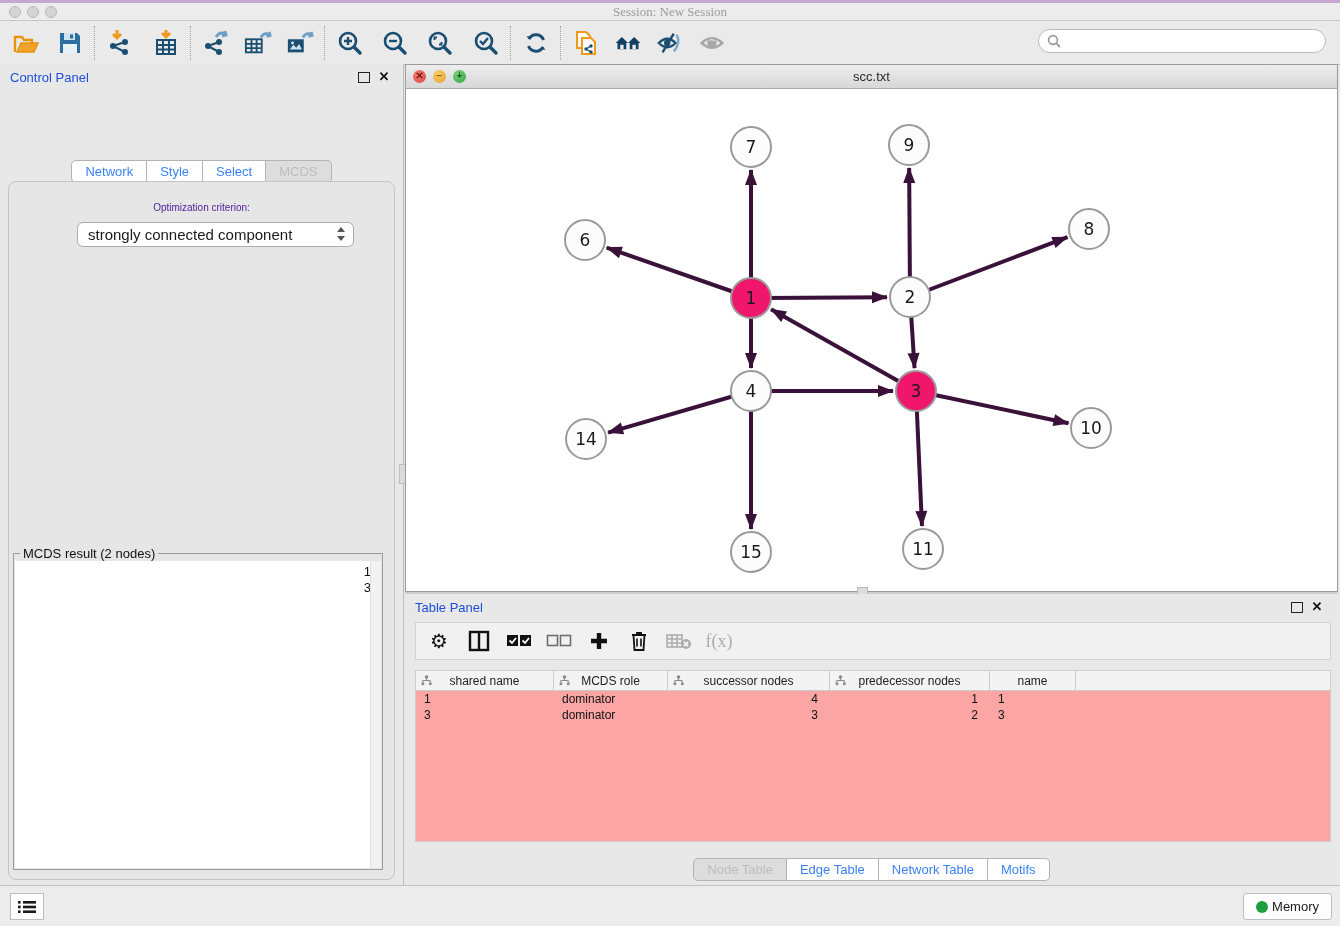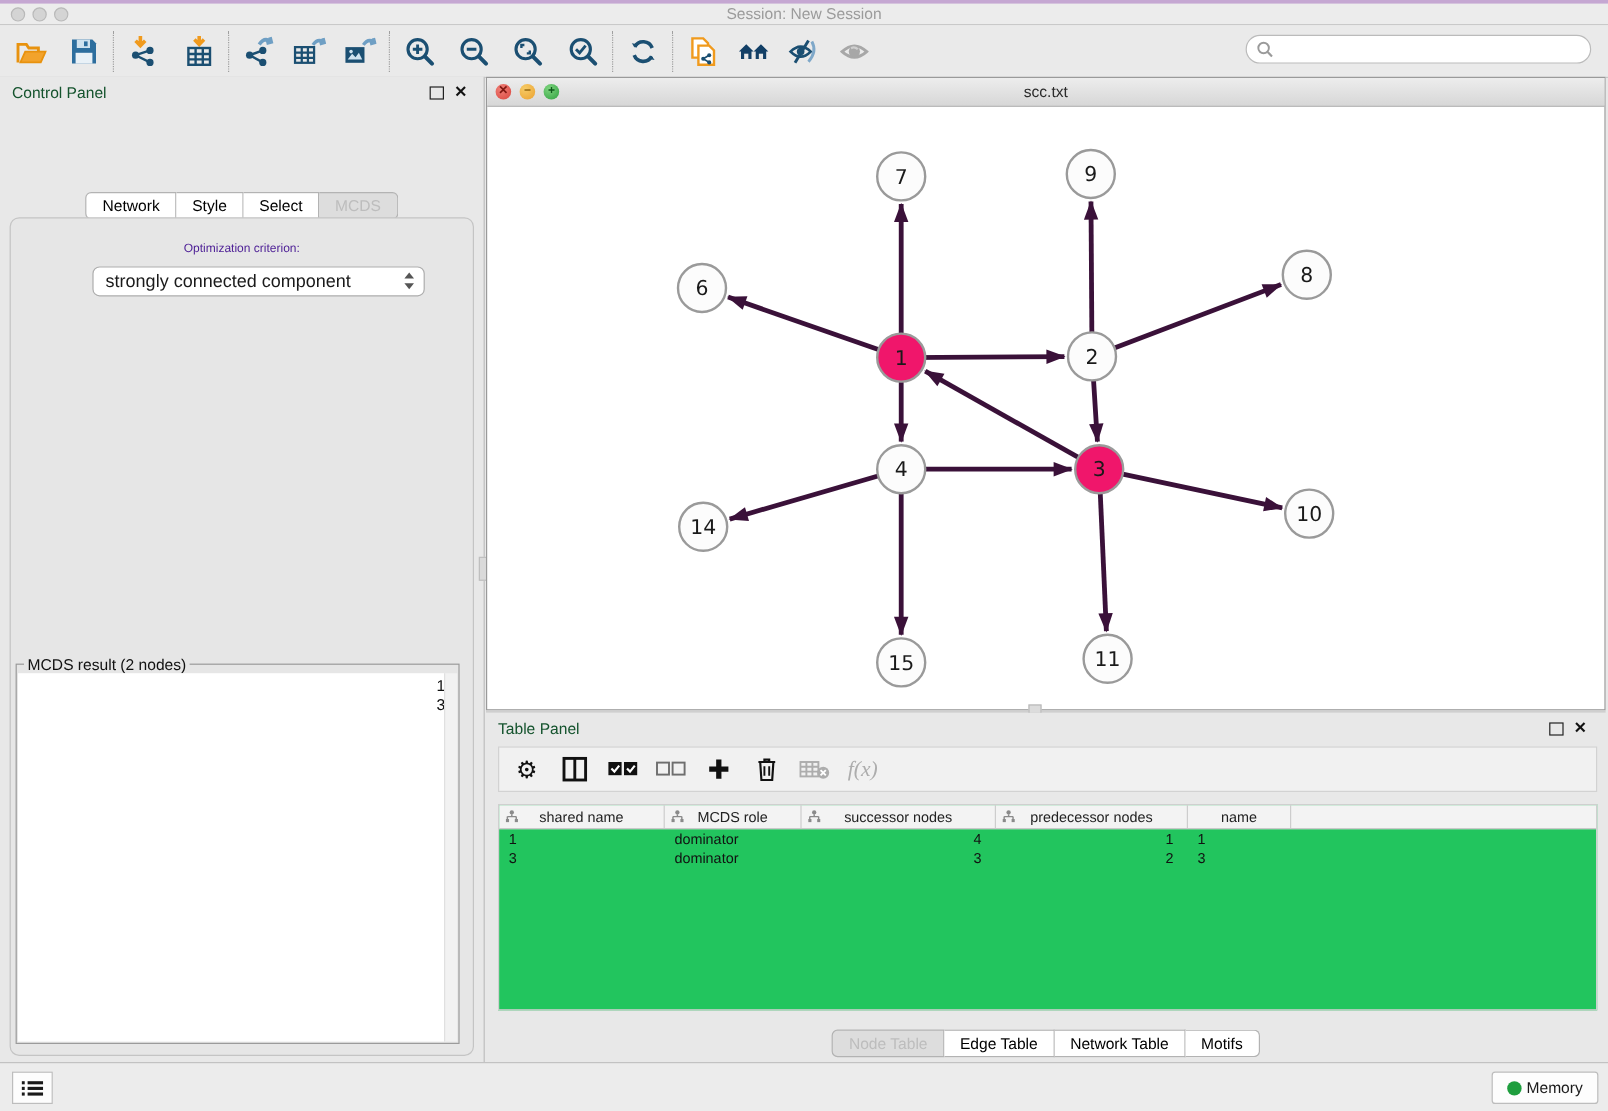--- a/index.html
+++ b/index.html
@@ -1,42 +1,42 @@
 <!DOCTYPE html>
 <html><head>
 <meta charset="utf-8">
 <style>
   html,body{margin:0;padding:0;background:#555;}
   .app{position:relative;width:1340px;height:926px;background:#E8E8E8;
        font-family:"Liberation Sans",sans-serif;overflow:hidden;color:#1a1a1a;}
   
   .titlebar{position:absolute;left:0;top:0;width:100%;height:20px;background:#ECECEC;
-            border-bottom:1px solid #C9C9C9;}
+            border-bottom:1px solid #C9C9C9;font-family:Liberation Serif, serif;}
   .titlebar .accent{position:absolute;left:0;top:0;width:100%;height:3px;background:#C5A7D2;}
   .tl-dot{position:absolute;top:6px;width:12px;height:12px;border-radius:50%;
           background:#D4D4D4;border:1px solid #B9B9B9;box-sizing:border-box;}
   .win-title{position:absolute;left:0;right:0;top:4px;text-align:center;font-size:13px;color:#9B9B9B;}
   
   .toolbar{position:absolute;left:0;top:21px;width:100%;height:43px;background:#EAEAEA;
            border-bottom:1px solid #C6C6C6;display:flex;align-items:center;}
   .tb-icon{width:28px;height:28px;display:flex;align-items:center;justify-content:center;flex:0 0 auto;}
   .tb-sep{width:1px;height:34px;border-left:1px dotted #9f9f9f;margin:0 10px;flex:0 0 auto;}
   .searchbox{position:absolute;right:14px;top:8px;width:288px;height:24px;background:#fff;
              border:1px solid #BBB;border-radius:12px;display:flex;align-items:center;padding-left:8px;box-sizing:border-box;}
   .searchbox input{border:none;outline:none;flex:1;font-size:13px;background:transparent;margin-left:5px;font-family:"Liberation Sans",sans-serif;}
   
   .cpanel{position:absolute;left:0;top:64px;width:403px;bottom:40px;background:#E8E8E8;border-right:1px solid #BDBDBD;}
   .panel-head{position:relative;height:26px;}
-  .panel-head .ptitle{position:absolute;left:10px;top:6px;font-size:13px;color:#14532d;}
+  .panel-head .ptitle{position:absolute;left:10px;top:6px;font-size:13px;color:#1d4ed8;}
   .phbtn{position:absolute;top:6px;width:14px;height:14px;font-size:13px;line-height:13px;text-align:center;color:#111;cursor:default;}
   .float-glyph{width:10px;height:9px;border:1.5px solid #222;display:inline-block;}
   .tabrow{position:absolute;left:0;width:100%;display:flex;justify-content:center;}
   .cpanel .tabrow{top:96px;}
   .tab{border:1px solid #B3B3B3;border-left:none;background:#fff;font-size:13px;
-       padding:3px 13px;color:#000000;}
+       padding:3px 13px;color:#3b82f6;}
   .tab.first{border-left:1px solid #B3B3B3;border-radius:5px 0 0 5px;}
   .tab.last{border-radius:0 5px 5px 0;}
   .tab.selected{background:#DDDDDD;color:#BDBDBD;}
   .cp-inner{position:absolute;left:8px;right:8px;top:117px;bottom:6px;background:#E6E6E6;
             border:1px solid #C4C4C4;border-radius:8px;}
   .opt-label{position:absolute;left:0;width:100%;top:20px;text-align:center;font-size:10px;color:#4c1d95;}
   .cp-select{position:absolute;left:36px;right:40px;top:40px;height:23px;background:#fff;border:1px solid #ADADAD;
              border-radius:6px;display:flex;align-items:center;font-size:15px;padding-left:10px;margin-left:32px;}
   .chev{position:absolute;right:6px;top:3px;width:13px;height:16px;}
   .chev:before,.chev:after{content:"";position:absolute;left:3px;border-left:4px solid transparent;border-right:4px solid transparent;}
@@ -60,22 +60,22 @@
   .graph-wrap{position:absolute;left:0;top:24px;right:0;bottom:0;}
   .split-h{position:absolute;left:405px;top:592px;width:933px;height:2px;background:#CFCFCF;}
   .split-handle{position:absolute;left:857px;top:587px;width:9px;height:6px;background:#DCDCDC;border:1px solid #B9B9B9;}
   .split-v-handle{position:absolute;left:399px;top:464px;width:5px;height:18px;background:#DADADA;border:1px solid #BFBFBF;}
   
   .tpanel{position:absolute;left:405px;top:594px;width:933px;bottom:40px;background:#E8E8E8;}
   .tp-toolbar{position:absolute;left:10px;right:7px;top:28px;height:38px;background:#F1F1F1;
               border:1px solid #D2D2D2;display:flex;align-items:center;padding-left:10px;box-sizing:border-box;gap:14px;}
   .tp-icon{width:26px;height:26px;display:flex;align-items:center;justify-content:center;}
   .gear-glyph{font-size:20px;color:#111;font-family:"DejaVu Sans",sans-serif;line-height:22px;}
-  .fx{font-family:"Liberation Serif",serif;font-style:italic;font-size:18px;color:#ADADAD;}
-  .ttable{position:absolute;left:10px;right:7px;top:76px;height:172px;background:#22c55e;border:1px solid #CFCFCF;box-sizing:border-box;}
+  .fx{font-family:"Liberation Serif",serif;font-size:18px;color:#ADADAD;}
+  .ttable{position:absolute;left:10px;right:7px;top:76px;height:172px;background:#fca5a5;border:1px solid #CFCFCF;box-sizing:border-box;}
   .thead{display:flex;height:19px;background:#F3F3F3;border-bottom:1px solid #C9C9C9;}
   .th{position:relative;border-right:1px solid #CDCDCD;font-size:12px;color:#222;display:flex;
       align-items:center;justify-content:center;box-sizing:border-box;}
   .th .colicon{position:absolute;left:5px;top:4px;}
   .trow{display:flex;height:16px;font-size:12px;color:#111;}
   .td{box-sizing:border-box;padding:1px 8px;overflow:hidden;white-space:nowrap;}
   .td.r{text-align:right;padding-right:12px;}
   .tp-tabrow{position:absolute;left:0;width:100%;bottom:5px;display:flex;justify-content:center;}
   
   .statusbar{position:absolute;left:0;bottom:0;width:100%;height:40px;background:#ECECEC;border-top:1px solid #C2C2C2;}

